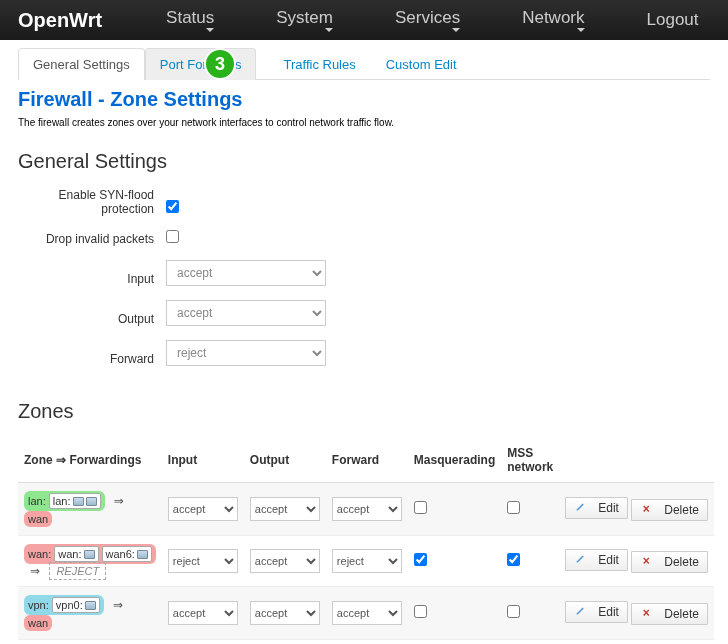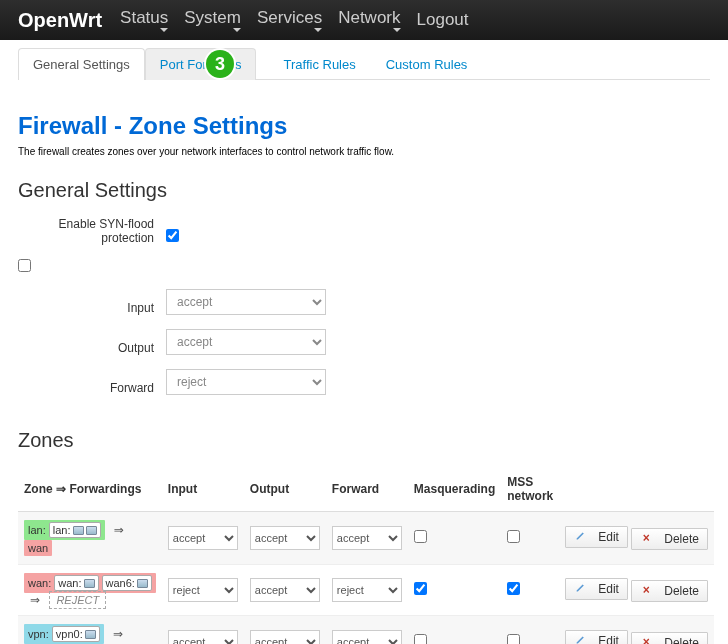--- a/index.html
+++ b/index.html
@@ -1,38 +1,38 @@
 <!DOCTYPE html>
 <html><head>
 <meta charset="utf-8">
 <style>
 * { box-sizing: border-box; margin: 0; padding: 0; }
 body { font-family: Arial, Helvetica, sans-serif; font-size: 13px; color: #333; background: #fff; width: 728px; }
-.navbar { background: #1b1b1b; background-image: linear-gradient(#2e2e2e, #1a1a1a); height: 40px; display: flex; align-items: center; padding: 0 18px; }
+.navbar { background: #1b1b1b; background-image: linear-gradient(#2e2e2e, #1a1a1a); height: 40px; display: flex; align-items: center; padding: 0 18px; gap: 46px; }
 .brand { color: #fff; font-size: 20px; font-weight: bold; margin-right: 18px; }
 .nav-item { color: #ccc; font-size: 17px; margin-right: 16px; cursor: pointer; display: flex; align-items: flex-end; flex-direction: column; }
 .nav-item .caret { margin-left: 4px; width: 0; height: 0; border-left: 4px solid transparent; border-right: 4px solid transparent; border-top: 4px solid #ccc; }
 .content { padding: 0 18px 18px; }
 .tabs { border-bottom: 1px solid #ddd; margin-top: 8px; display: flex; position: relative; }
 .tab { padding: 8px 14px; color: #08c; cursor: pointer; border: 1px solid transparent; border-bottom: none; border-radius: 4px 4px 0 0; margin-bottom: -1px; font-size: 13px; }
 .tab.active { color: #555; border-color: #ddd; background: #fff; }
 .tab.highlight { background: #eee; border-color: #ddd; }
 .badge-num { position: absolute; width: 28px; height: 28px; border-radius: 50%; background: #2ab21a; color: #fff; font-weight: bold; font-size: 18px; display: flex; align-items: center; justify-content: center; box-shadow: 0 0 0 2px #fff; }
-h2.page-title { color: #0069d6; font-size: 24px; font-weight: bold; margin: 32px 0 6px; }
+h2.page-title { color: #0069d6; font-size: 20px; font-weight: bold; margin: 8px 0 6px; }
 .desc { color: #000000; font-size: 10px; margin-bottom: 22px; }
 h3.section { font-size: 20px; color: #333; margin: 16px 0 14px; font-weight: normal; border-bottom: 1px solid transparent; }
 .form-row { display: flex; align-items: flex-end; margin-bottom: 14px; }
 .form-label { width: 148px; text-align: right; padding-right: 12px; color: #333; font-size: 12px; }
 .form-control { }
 select.wide { width: 160px; height: 26px; border: 1px solid #ccc; background: #fff; color: #888; font-size: 12px; padding: 2px 6px; }
 .zones-table { width: 100%; border-collapse: collapse; margin-top: 6px; }
 .zones-table th { text-align: left; font-size: 12px; font-weight: bold; padding: 8px 6px; border-bottom: 1px solid #ddd; }
 .zones-table td { padding: 8px 6px; vertical-align: middle; border-bottom: 1px solid #eee; font-size: 12px; }
 .zones-table tr.odd { background: #f7f7f7; }
-.zone-badge { display: inline-flex; align-items: center; padding: 2px 4px; border-radius: 1px; font-size: 11px; gap: 3px; }
+.zone-badge { display: inline-flex; align-items: center; padding: 2px 4px; border-radius: 6px; font-size: 11px; gap: 3px; }
 .zb-lan { background: #8ee68e; }
 .zb-wan { background: #f5a3a3; }
 .zb-vpn { background: #8fd9e8; text-align: right; }
 .zb-inner { background: #fff; border: 1px solid #aaa; padding: 1px 3px; border-radius: 2px; display: inline-flex; align-items: center; gap: 2px; }
 .iface-ic { width: 11px; height: 9px; background: linear-gradient(#cde, #9bc); border: 1px solid #789; border-radius: 1px; display: inline-block; }
 .arrow { margin: 0 6px; color: #555; }
 .reject-box { border: 1px dashed #aaa; padding: 2px 6px; font-style: italic; color: #888; font-size: 11px; }
 select.small { width: 70px; height: 24px; border: 1px solid #ccc; background: #fff; font-size: 11px; color: #555; }
 .btn { display: inline-flex; align-items: flex-start; gap: 12px; padding: 3px 8px; border: 1px solid #ccc; border-radius: 1px; background: linear-gradient(#fff,#eee); font-size: 12px; cursor: pointer; color: #333; }
 .btn .ic { width: 12px; height: 12px; display: inline-block; }
@@ -63,34 +63,35 @@
   <div class="nav-item">
       <span>Logout</span>
     </div>
 </div>
 
 <div class="content">
   <div class="tabs">
     <div class="tab active">General Settings</div>
     <div class="tab highlight">Port Forwards</div>
     <div class="tab" style="padding-left:26px">Traffic Rules</div>
-    <div class="tab">Custom Rules</div>
+    <div class="tab">Custom Edit</div>
     <div class="badge-num" style="left:188px; top:2px;">3</div>
   </div>
 
   <h2 class="page-title">Firewall - Zone Settings</h2>
   <p class="desc">The firewall creates zones over your network interfaces to control network traffic flow.</p>
 
   <h3 class="section">General Settings</h3>
 
   <div class="form-row">
     <div class="form-label">Enable SYN-flood protection</div>
     <div class="form-control"><input type="checkbox" checked="" style=""></div>
   </div>
   <div class="form-row">
+    <div class="form-label">Drop invalid packets</div>
     <div class="form-control"><input type="checkbox" style=""></div>
   </div>
   <div class="form-row">
     <div class="form-label">Input</div>
     <div class="form-control"><select class="wide"><option>accept</option></select></div>
   </div>
   <div class="form-row">
     <div class="form-label">Output</div>
     <div class="form-control"><select class="wide"><option>accept</option></select></div>
   </div>

